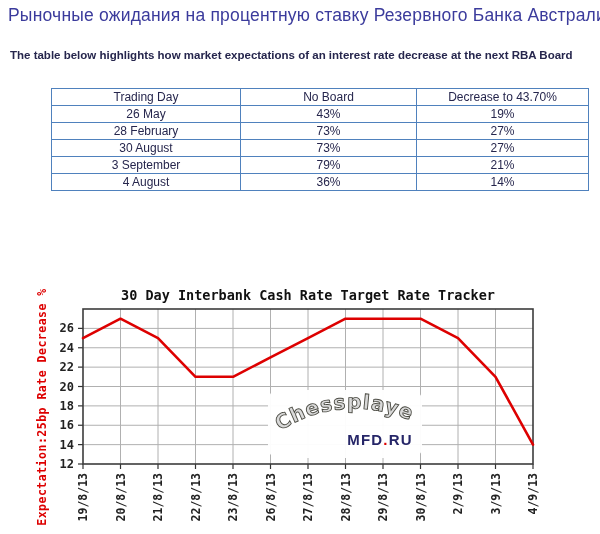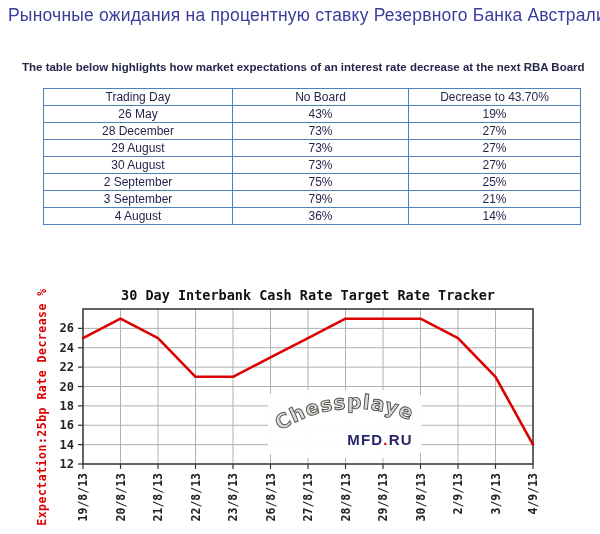--- a/index.html
+++ b/index.html
@@ -13,26 +13,26 @@
   body{
     width:600px;height:534px;background:#ffffff;position:relative;overflow:hidden;
     font-family:"Liberation Sans", sans-serif;
   }
   .page-title{
     position:absolute;left:8px;top:5px;margin:0;
     font-size:17.5px;font-weight:400;letter-spacing:.2px;white-space:nowrap;
     color:var(--title-color);
   }
   .intro{
-    position:absolute;left:10px;top:47px;margin:12px;
+    position:absolute;left:10px;top:47px;margin:0;
     font-size:11.5px;font-weight:bold;line-height:16px;color:var(--text-color);
   }
   .intro div{white-space:nowrap;}
   table.rates{
-    position:absolute;left:43px;top:88px;border-collapse:collapse;table-layout:fixed;
+    position:absolute;left:51px;top:88px;border-collapse:collapse;table-layout:fixed;
   }
   table.rates th, table.rates td{
     border:1px solid var(--border-color);
     font-size:12px;font-weight:400;color:var(--text-color);
     text-align:center;vertical-align:middle;
     height:16px;line-height:16px;padding:0;
   }
   svg.chart{position:absolute;left:0;top:284px;}
   .ctitle{font:bold 13.5px "DejaVu Sans Mono", monospace; fill:#111111; text-anchor:middle;}
   .ylab  {font:bold 11.5px "DejaVu Sans Mono", monospace; fill:var(--line-color); text-anchor:middle; letter-spacing:.5px;}
@@ -69,38 +69,28 @@
         <th>Decrease to 43.70%</th>
       </tr>
   </thead>
   <tbody id="body-rows">
       <tr>
         <td>26 May</td>
         <td>43%</td>
         <td>19%</td>
       </tr>
       <tr>
-        <td>28 December</td>
-        <td>73%</td>
-        <td>27%</td>
-      </tr>
-      <tr>
-        <td>29 August</td>
+        <td>28 February</td>
         <td>73%</td>
         <td>27%</td>
       </tr>
       <tr>
         <td>30 August</td>
         <td>73%</td>
         <td>27%</td>
-      </tr>
-      <tr>
-        <td>2 September</td>
-        <td>75%</td>
-        <td>25%</td>
       </tr>
       <tr>
         <td>3 September</td>
         <td>79%</td>
         <td>21%</td>
       </tr>
       <tr>
         <td>4 August</td>
         <td>36%</td>
         <td>14%</td>

